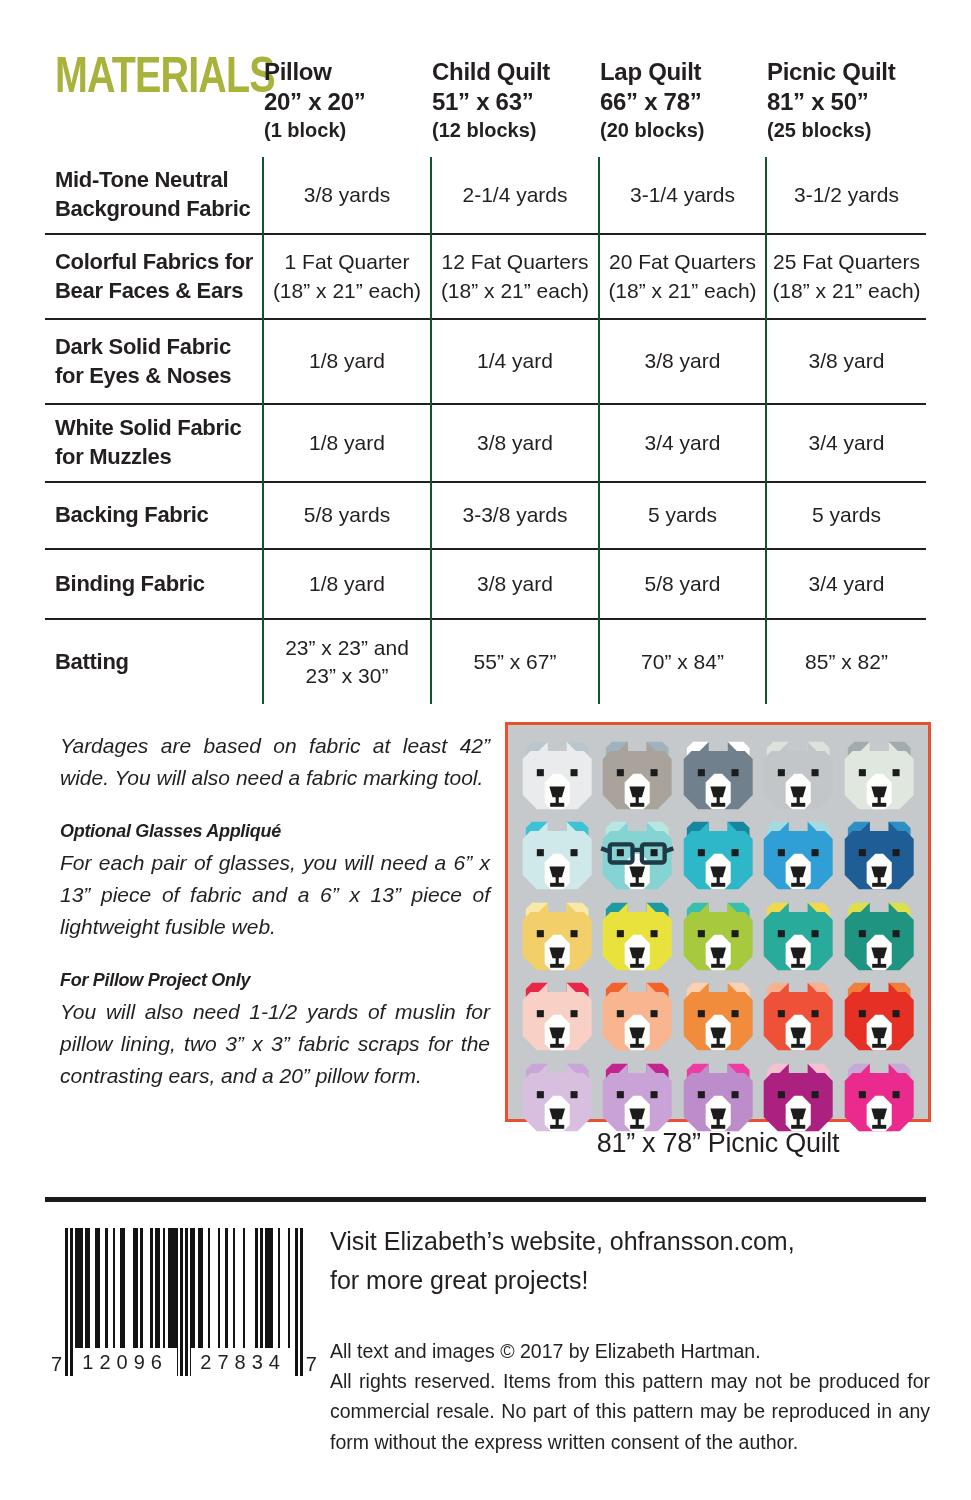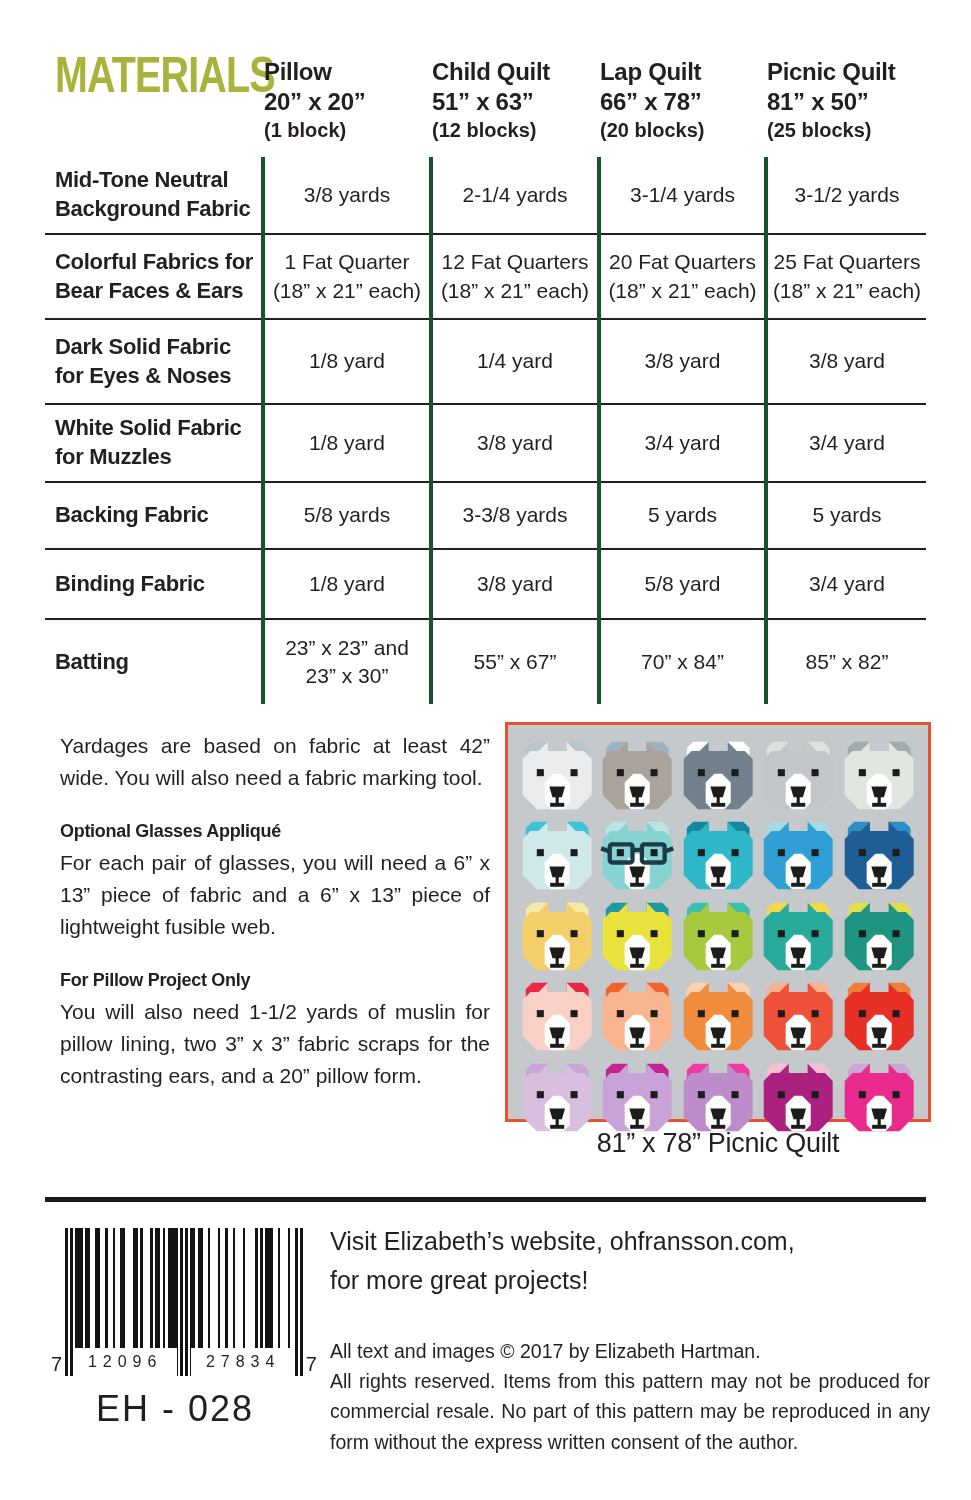--- a/index.html
+++ b/index.html
@@ -10,34 +10,34 @@
   .title{position:absolute;left:55px;top:44px;font-size:47px;font-weight:bold;
          color:#a9b23a;letter-spacing:-1px;transform:scale(0.84,1.08);transform-origin:left top;}
 
   
   table.materials{position:absolute;left:45px;top:56px;width:881px;border-collapse:collapse;table-layout:fixed;}
   table.materials thead td{vertical-align:bottom;text-align:left;padding-bottom:14px;}
   .h-name,.h-size{font-size:24px;font-weight:bold;line-height:1.25;letter-spacing:-0.3px;}
   .h-blocks{font-size:20px;font-weight:bold;line-height:1.3;}
   table.materials tbody td{vertical-align:middle;}
   table.materials tbody tr + tr td{border-top:2px solid #231f20;}
-  table.materials tbody td + td{border-left:4px solid #14532d;margin-left:44px;}
+  table.materials tbody td + td{border-left:2px solid #14532d;margin-left:44px;}
   table.materials tbody .row-label{font-weight:bold;font-size:22px;line-height:1.3;
          padding-left:10px;white-space:pre-line;letter-spacing:-0.3px;}
   table.materials tbody .cell{font-size:21px;text-align:center;white-space:pre-line;line-height:1.35;}
   table.materials tbody tr:nth-child(1){height:77px;}
   table.materials tbody tr:nth-child(2){height:85px;}
   table.materials tbody tr:nth-child(3){height:85px;}
   table.materials tbody tr:nth-child(4){height:78px;}
   table.materials tbody tr:nth-child(5){height:67px;}
   table.materials tbody tr:nth-child(6){height:70px;}
   table.materials tbody tr:nth-child(7){height:85px;}
 
   
-  .notes{position:absolute;left:60px;top:730px;width:430px;font-size:21px;line-height:1.52;}
+  .notes{position:absolute;left:60px;top:730px;width:430px;font-size:21px;line-height:1.52;font-style:italic;}
   .notes p{margin:0 0 8px 0;text-align:justify;}
   .notes h3{margin:24px 0 2px 0;font-size:18px;letter-spacing:-0.3px;}
 
   
   .quilt{position:absolute;left:505px;top:722px;width:426px;height:400px;box-sizing:border-box;
          border:3px solid #e8502f;background:#c6c9cb;}
   .quilt-grid{display:grid;grid-template-columns:repeat(5,1fr);grid-template-rows:repeat(5,1fr);
          gap:2px;width:100%;height:100%;box-sizing:border-box;padding:12px 10px;}
   .bear{display:flex;align-items:center;justify-content:center;}
   .bear svg{width:100%;height:100%;}
@@ -45,21 +45,21 @@
          font-size:27px;font-weight:normal;letter-spacing:-0.3px;}
 
   
   .rule{position:absolute;left:45px;top:1197px;width:881px;height:5px;background:#1a1a1a;}
   .barcode-wrap{position:absolute;left:48px;top:1228px;width:280px;}
   .barcode{position:relative;display:flex;align-items:flex-end;}
   .bc-side{font-size:20px;line-height:1;padding:0 3px 2px 3px;}
   .bc-bars{position:relative;display:flex;height:148px;}
   .bc-mod{width:2.5px;height:100%;}
   .bc-mod.on{background:#131313;}
-  .bc-num{position:absolute;bottom:0;height:28px;background:#ffffff;font-size:16px;
+  .bc-num{position:absolute;bottom:0;height:28px;background:#ffffff;font-size:20px;
           line-height:28px;text-align:center;letter-spacing:6px;margin-top:16px;}
   .bc-num.left{left:8px;width:104px;}
   .bc-num.right{left:126px;width:104px;}
   .sku{margin-top:12px;text-align:center;font-size:36px;letter-spacing:2px;width:254px;}
 
   .website{position:absolute;left:330px;top:1222px;width:600px;font-size:25px;line-height:1.56;}
   .copyright{position:absolute;left:330px;top:1336px;width:600px;font-size:19.5px;line-height:1.55;}
   .copyright .just{text-align:justify;}
 </style>
 </head>
@@ -659,21 +659,20 @@
           <div class="bc-mod"></div>
           <div class="bc-mod"></div>
           <div class="bc-mod on"></div>
           <div class="bc-mod"></div>
           <div class="bc-mod on"></div>
           <div class="bc-num left">12096</div>
         <div class="bc-num right">27834</div>
       </div>
       <div class="bc-side">7</div>
     </div>
-    <div class="sku">EH - 028</div>
   </div>
 
   <div class="website">
     <div>Visit Elizabeth’s website, ohfransson.com,</div>
     <div>for more great projects!</div>
   </div>
 
   <div class="copyright">
     <div>All text and images © 2017 by Elizabeth Hartman.</div>
     <div class="just">All rights reserved. Items from this pattern may not be produced for commercial resale. No part of this pattern may be reproduced in any form without the express written consent of the author.</div>

